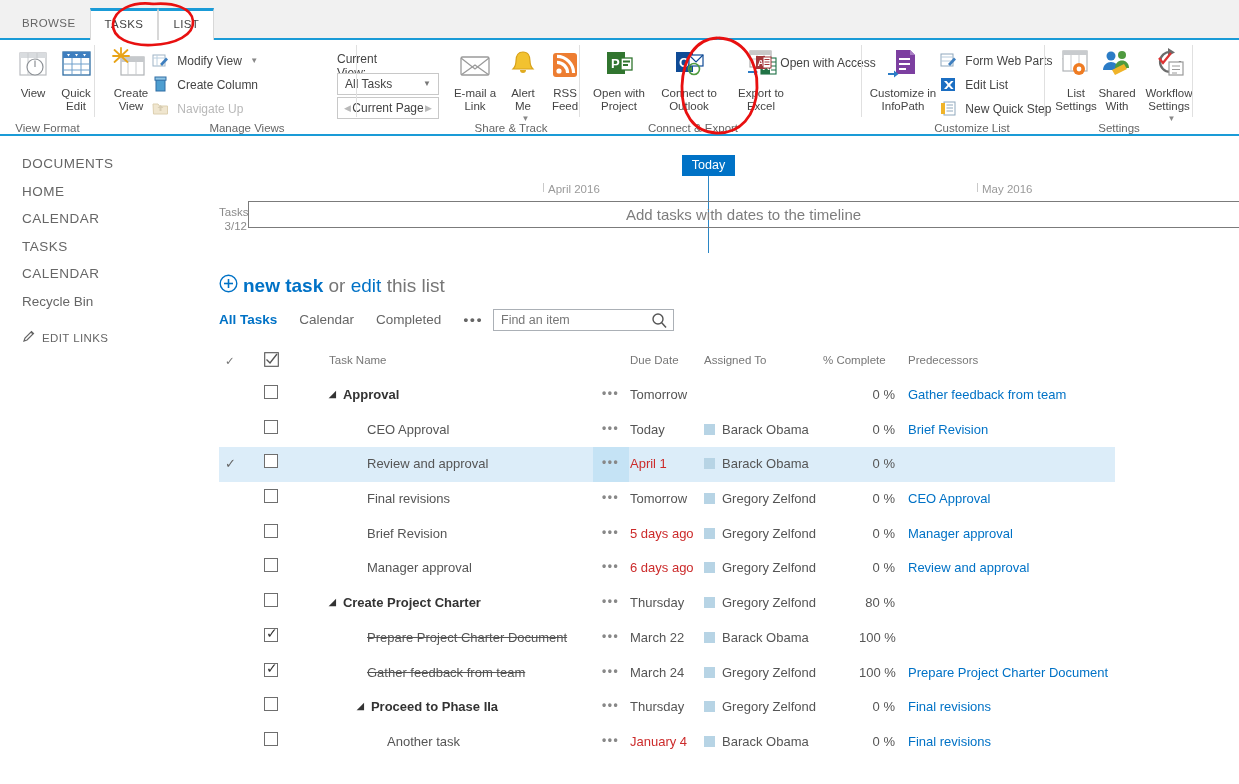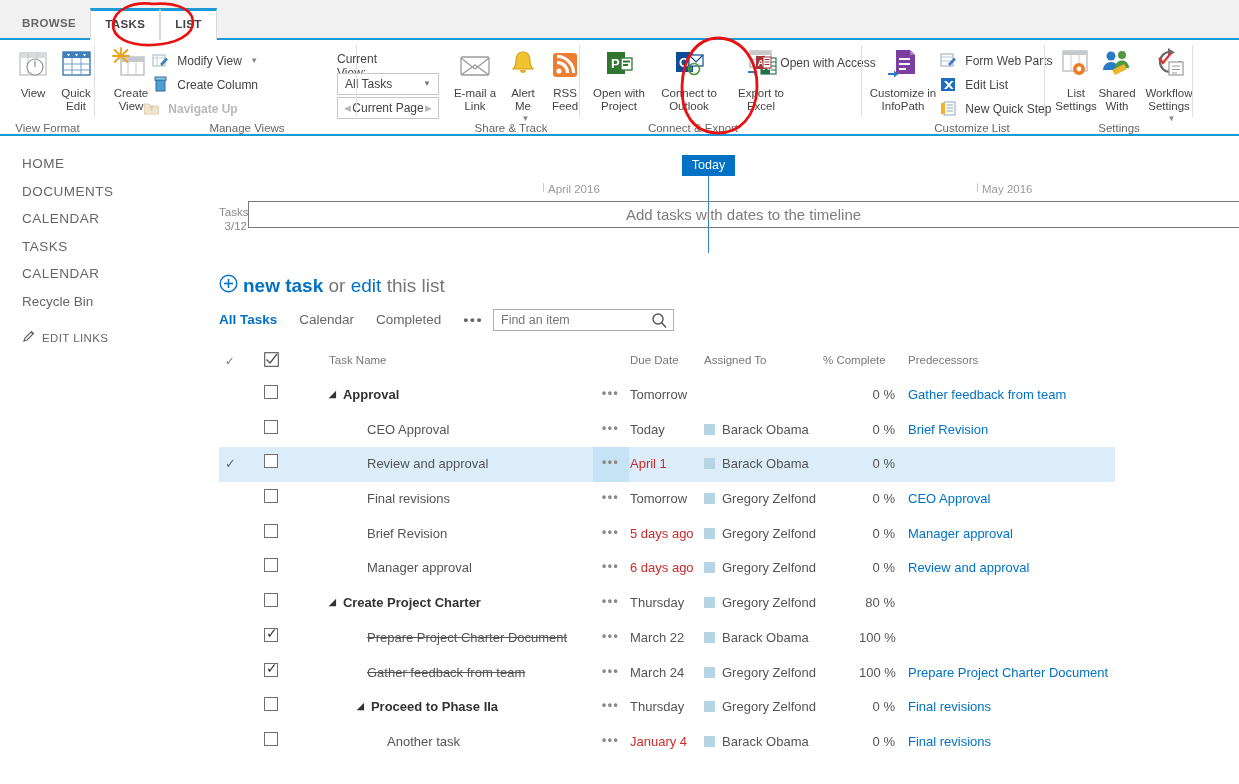--- a/index.html
+++ b/index.html
@@ -11,21 +11,20 @@
     color: #444444;
     overflow: hidden;
   }
   #page { position: relative; width: 1239px; height: 784px; }
 
   
   .tabbar {
     position: absolute; left: 0; top: 0; width: 1239px; height: 40px;
     background: #f1f1f1;
     border-bottom: 2px solid #1a9bd7;
-    font-weight: bold;
   }
   .tabbar-tabs { position: absolute; left: 8px; top: 8px; height: 32px; display: flex; align-items: flex-end; }
   .ttab {
     font-size: 11.5px; letter-spacing: .4px; color: #666;
     padding: 8px 14px 9px 14px; height: 32px; line-height: 15px;
     background: transparent; border: none; cursor: pointer;
   }
   .ttab.sel {
     background: #ffffff; color: #444;
     border-top: 3px solid #1a9bd7;
@@ -258,21 +257,21 @@
       <div class="smbtn" style="left:57px; top:33px;">
         <span class="sic">
           <svg width="17" height="17" viewBox="0 0 17 17">
             <rect x="4" y="2" width="9" height="13" fill="#4e9ed0" stroke="#2e6da4" stroke-width="1"></rect>
             <rect x="3" y="1" width="11" height="3.2" fill="#8fc4e4" stroke="#2e6da4" stroke-width="1"></rect>
           </svg>
         </span>
         <span class="slbl">Create Column</span>
       </div>
 
-      <div class="smbtn dis" style="left:48px; top:57px;font-weight:bold;">
+      <div class="smbtn dis" style="left:57px; top:57px;">
         <span class="sic">
           <svg width="17" height="17" viewBox="0 0 17 17">
             <path d="M1 4 h5 l1.5 2 h8 v8 h-14 z" fill="#f0e6cf" stroke="#ddd0b0" stroke-width="1"></path>
             <path d="M8.5 5 l3 3 h-2 v3 h-2 v-3 h-2 z" fill="#d8cdb3"></path>
           </svg>
         </span>
         <span class="slbl">Navigate Up</span>
       </div>
 
       <div class="cvlabel" style="left:242px; top:12px;">Current View:</div>
@@ -487,22 +486,22 @@
         </span>
         <span class="lbl">Workflow</span>
         <span class="lbl">Settings</span><span class="caret">▼</span>
       </div>
       <div class="glabel">Settings</div>
       <div class="gsep"></div>
     </div>
   </div>
 
   <div class="leftnav">
+    <div class="nvitem">DOCUMENTS</div>
     <div class="nvitem">HOME</div>
-    <div class="nvitem">DOCUMENTS</div>
     <div class="nvitem">CALENDAR</div>
     <div class="nvitem">TASKS</div>
     <div class="nvitem">CALENDAR</div>
     <div class="nvitem mixed">Recycle Bin</div>
     <div class="editlinks">
       <span class="pen">
         <svg width="13" height="13" viewBox="0 0 13 13">
           <path d="M2 11 L3 8 L9.5 1.5 L11.5 3.5 L5 10 Z" fill="none" stroke="#666" stroke-width="1.2"></path>
           <line x1="9" y1="2" x2="11" y2="4" stroke="#666" stroke-width="1.2"></line>
         </svg>

